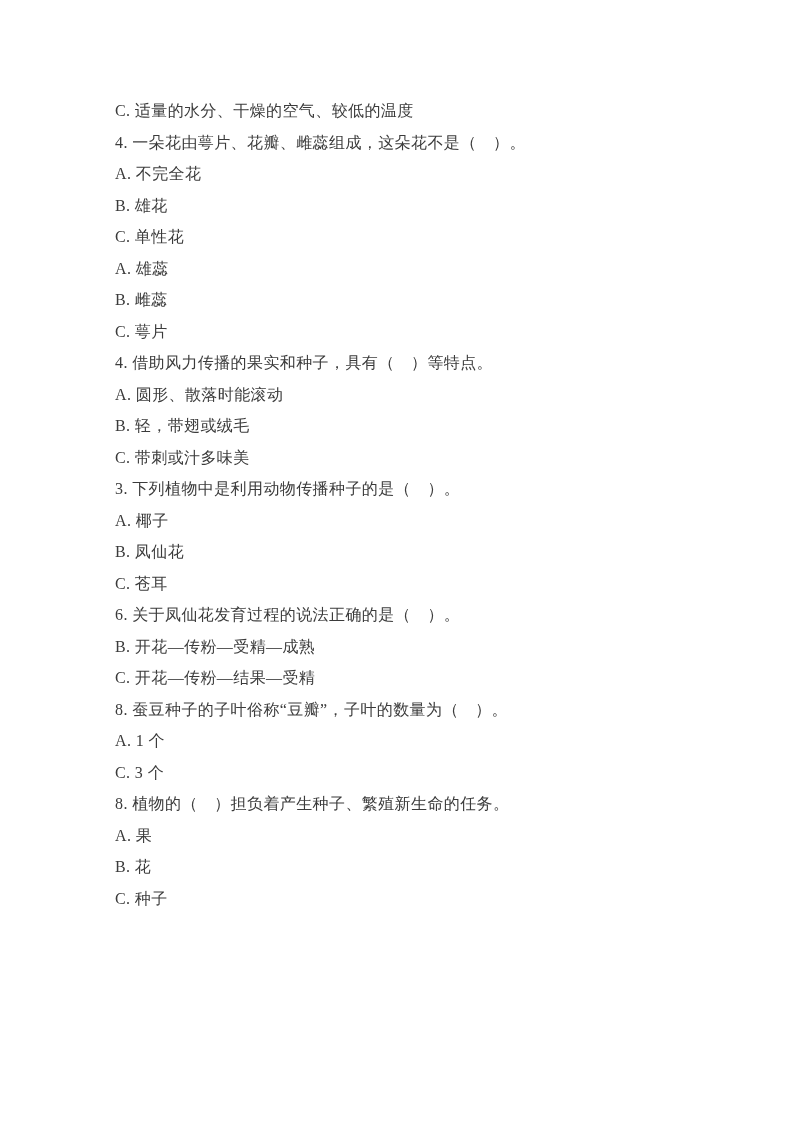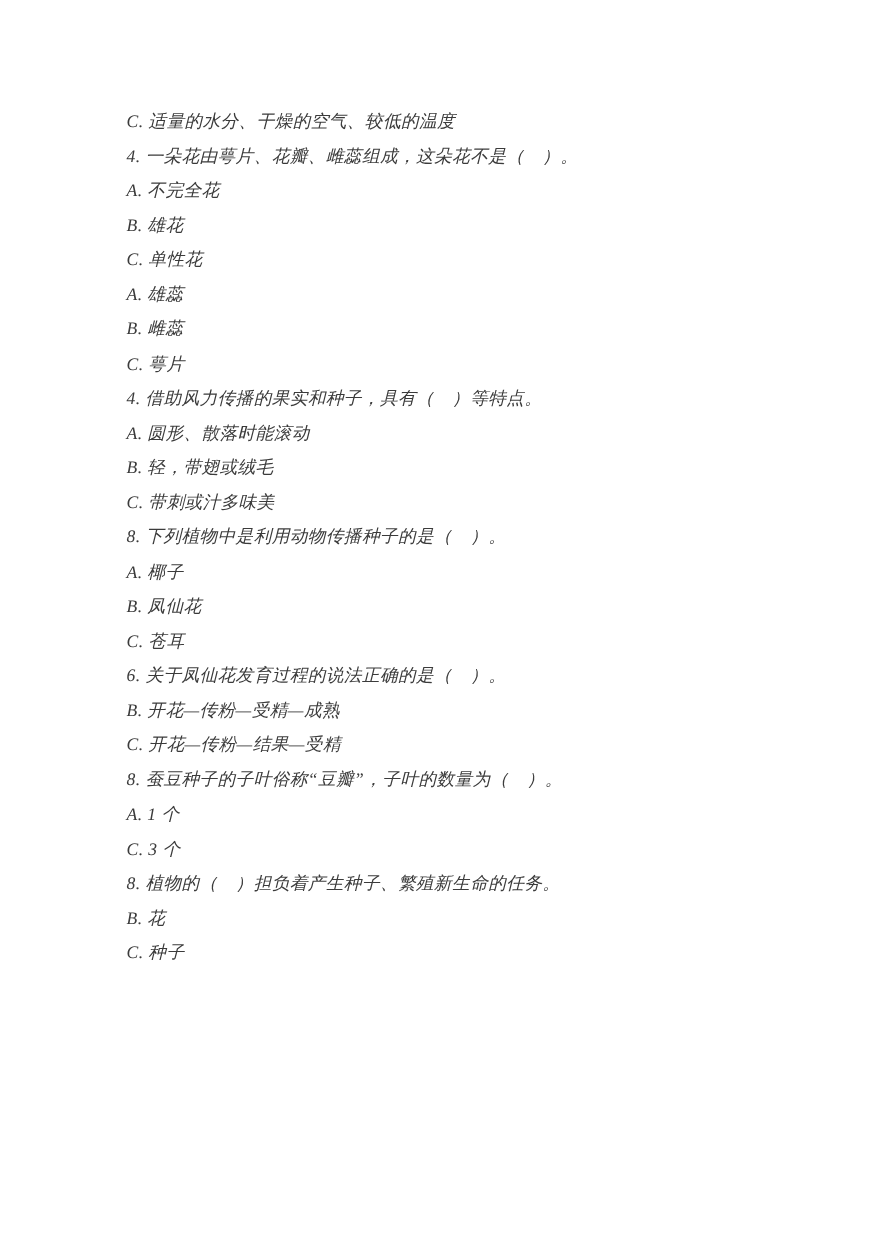--- a/index.html
+++ b/index.html
@@ -11,21 +11,20 @@
     height: 1122px;
     background: #ffffff;
     font-family: "Liberation Serif", "DejaVu Serif", serif;
   }
   .page {
     position: relative;
     width: 793px;
     height: 1038px;
     background: #ffffff;
     overflow: hidden;
-    font-style: italic;
   }
   .text-block {
     position: absolute;
     left: 115px;
     top: 95px;
     right: 88px;
   }
   .line {
     margin: 0;
     padding: 0;
@@ -46,27 +45,28 @@
       <p class="line">A. 不完全花</p>
       <p class="line">B. 雄花</p>
       <p class="line">C. 单性花</p>
       <p class="line">A. 雄蕊</p>
       <p class="line">B. 雌蕊</p>
       <p class="line">C. 萼片</p>
       <p class="line">4. 借助风力传播的果实和种子，具有（　）等特点。</p>
       <p class="line">A. 圆形、散落时能滚动</p>
       <p class="line">B. 轻，带翅或绒毛</p>
       <p class="line">C. 带刺或汁多味美</p>
-      <p class="line">8. 下列植物中是利用动物传播种子的是（　）。</p>
+      <p class="line">3. 下列植物中是利用动物传播种子的是（　）。</p>
       <p class="line">A. 椰子</p>
       <p class="line">B. 凤仙花</p>
       <p class="line">C. 苍耳</p>
       <p class="line">6. 关于凤仙花发育过程的说法正确的是（　）。</p>
       <p class="line">B. 开花—传粉—受精—成熟</p>
       <p class="line">C. 开花—传粉—结果—受精</p>
       <p class="line">8. 蚕豆种子的子叶俗称“豆瓣”，子叶的数量为（　）。</p>
       <p class="line">A. 1 个</p>
       <p class="line">C. 3 个</p>
       <p class="line">8. 植物的（　）担负着产生种子、繁殖新生命的任务。</p>
+      <p class="line">A. 果</p>
       <p class="line">B. 花</p>
       <p class="line">C. 种子</p>
     </div>
 </div>
 
 </body></html>

